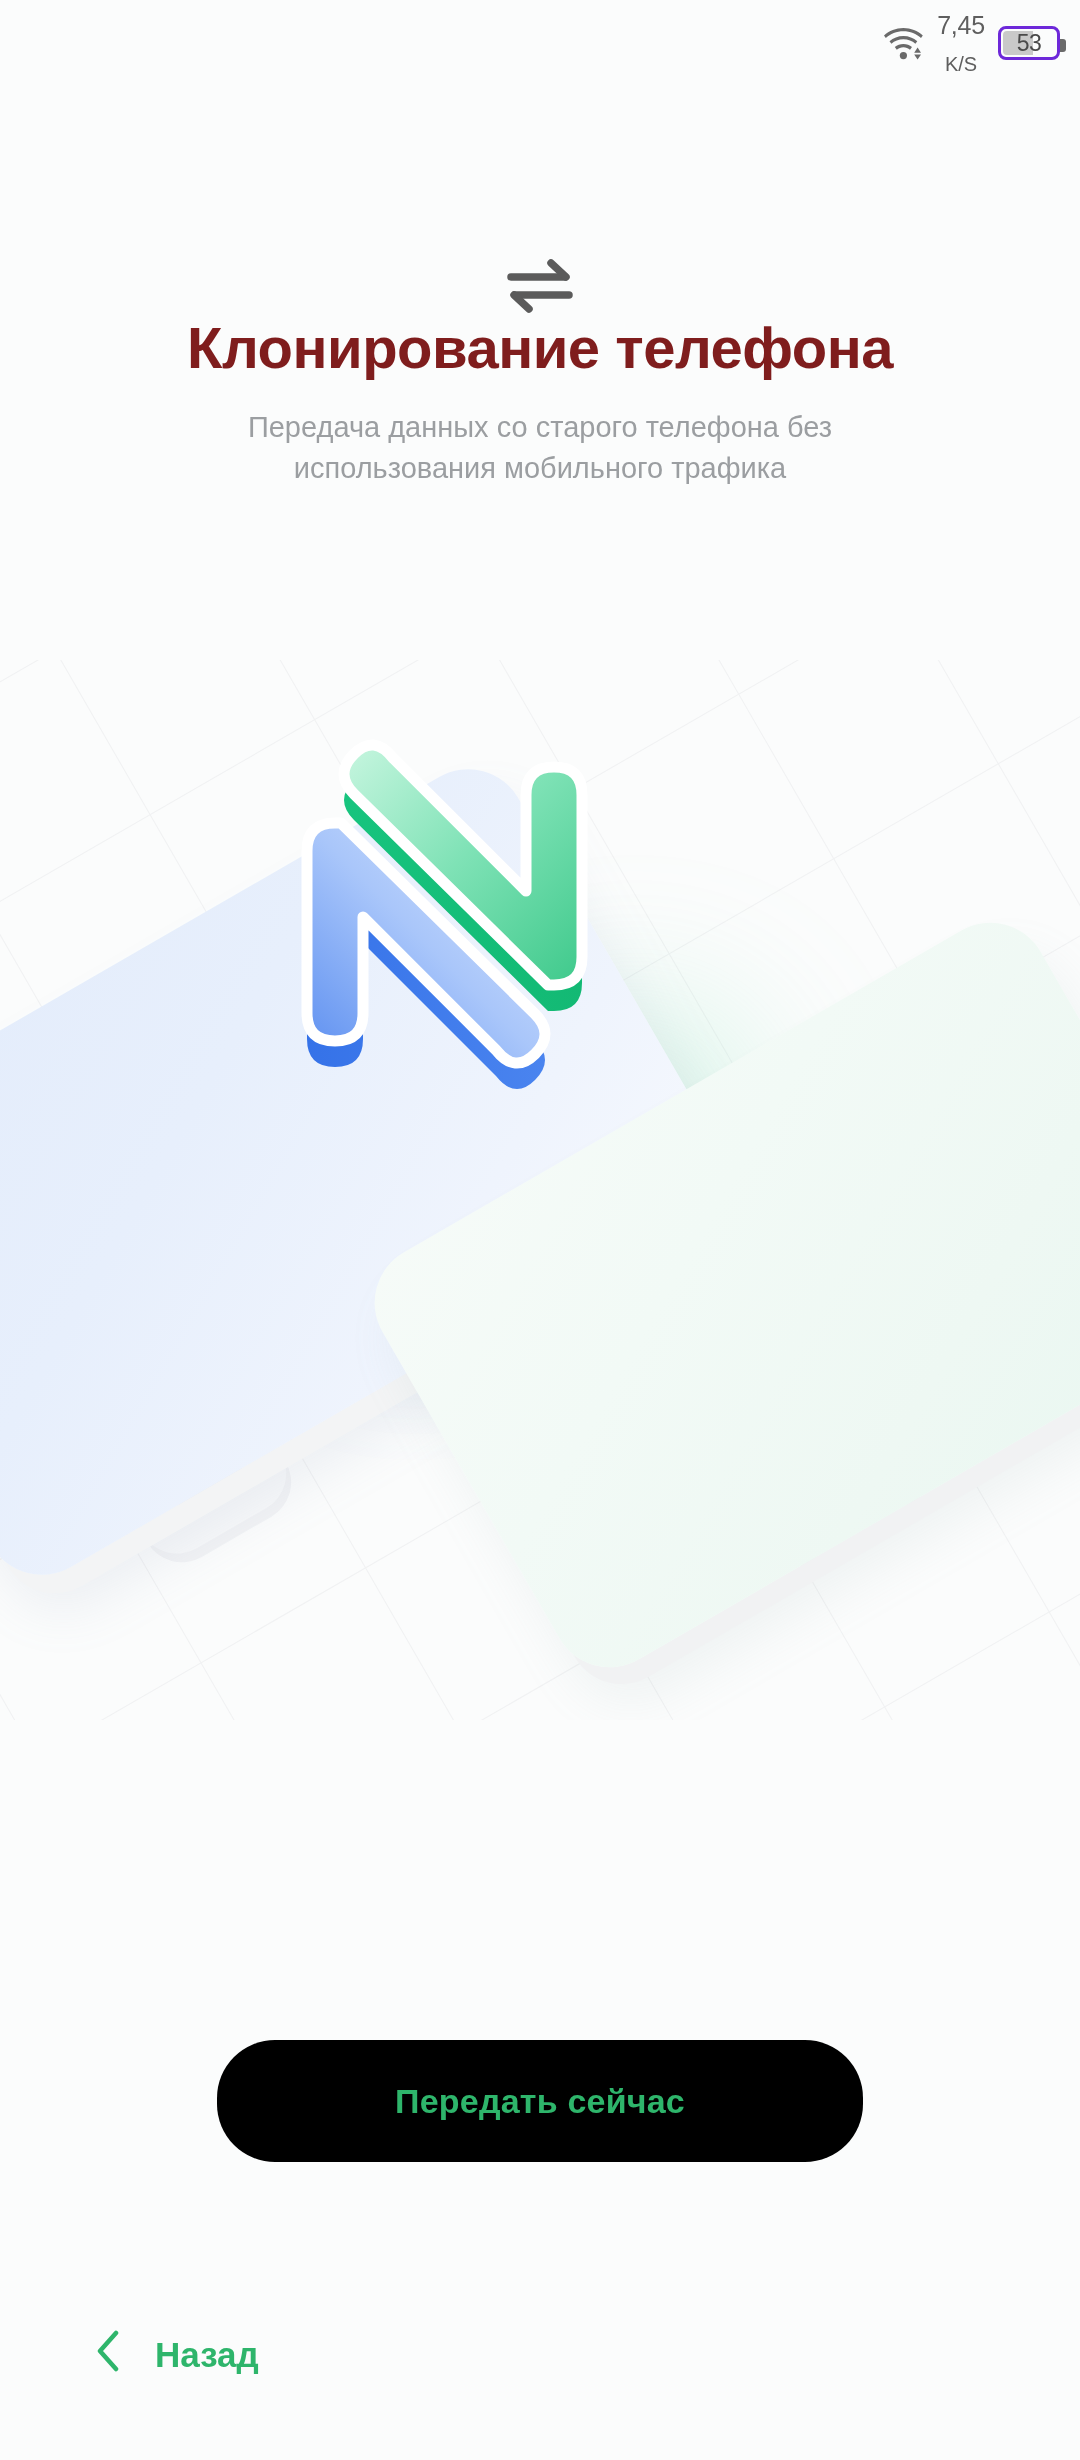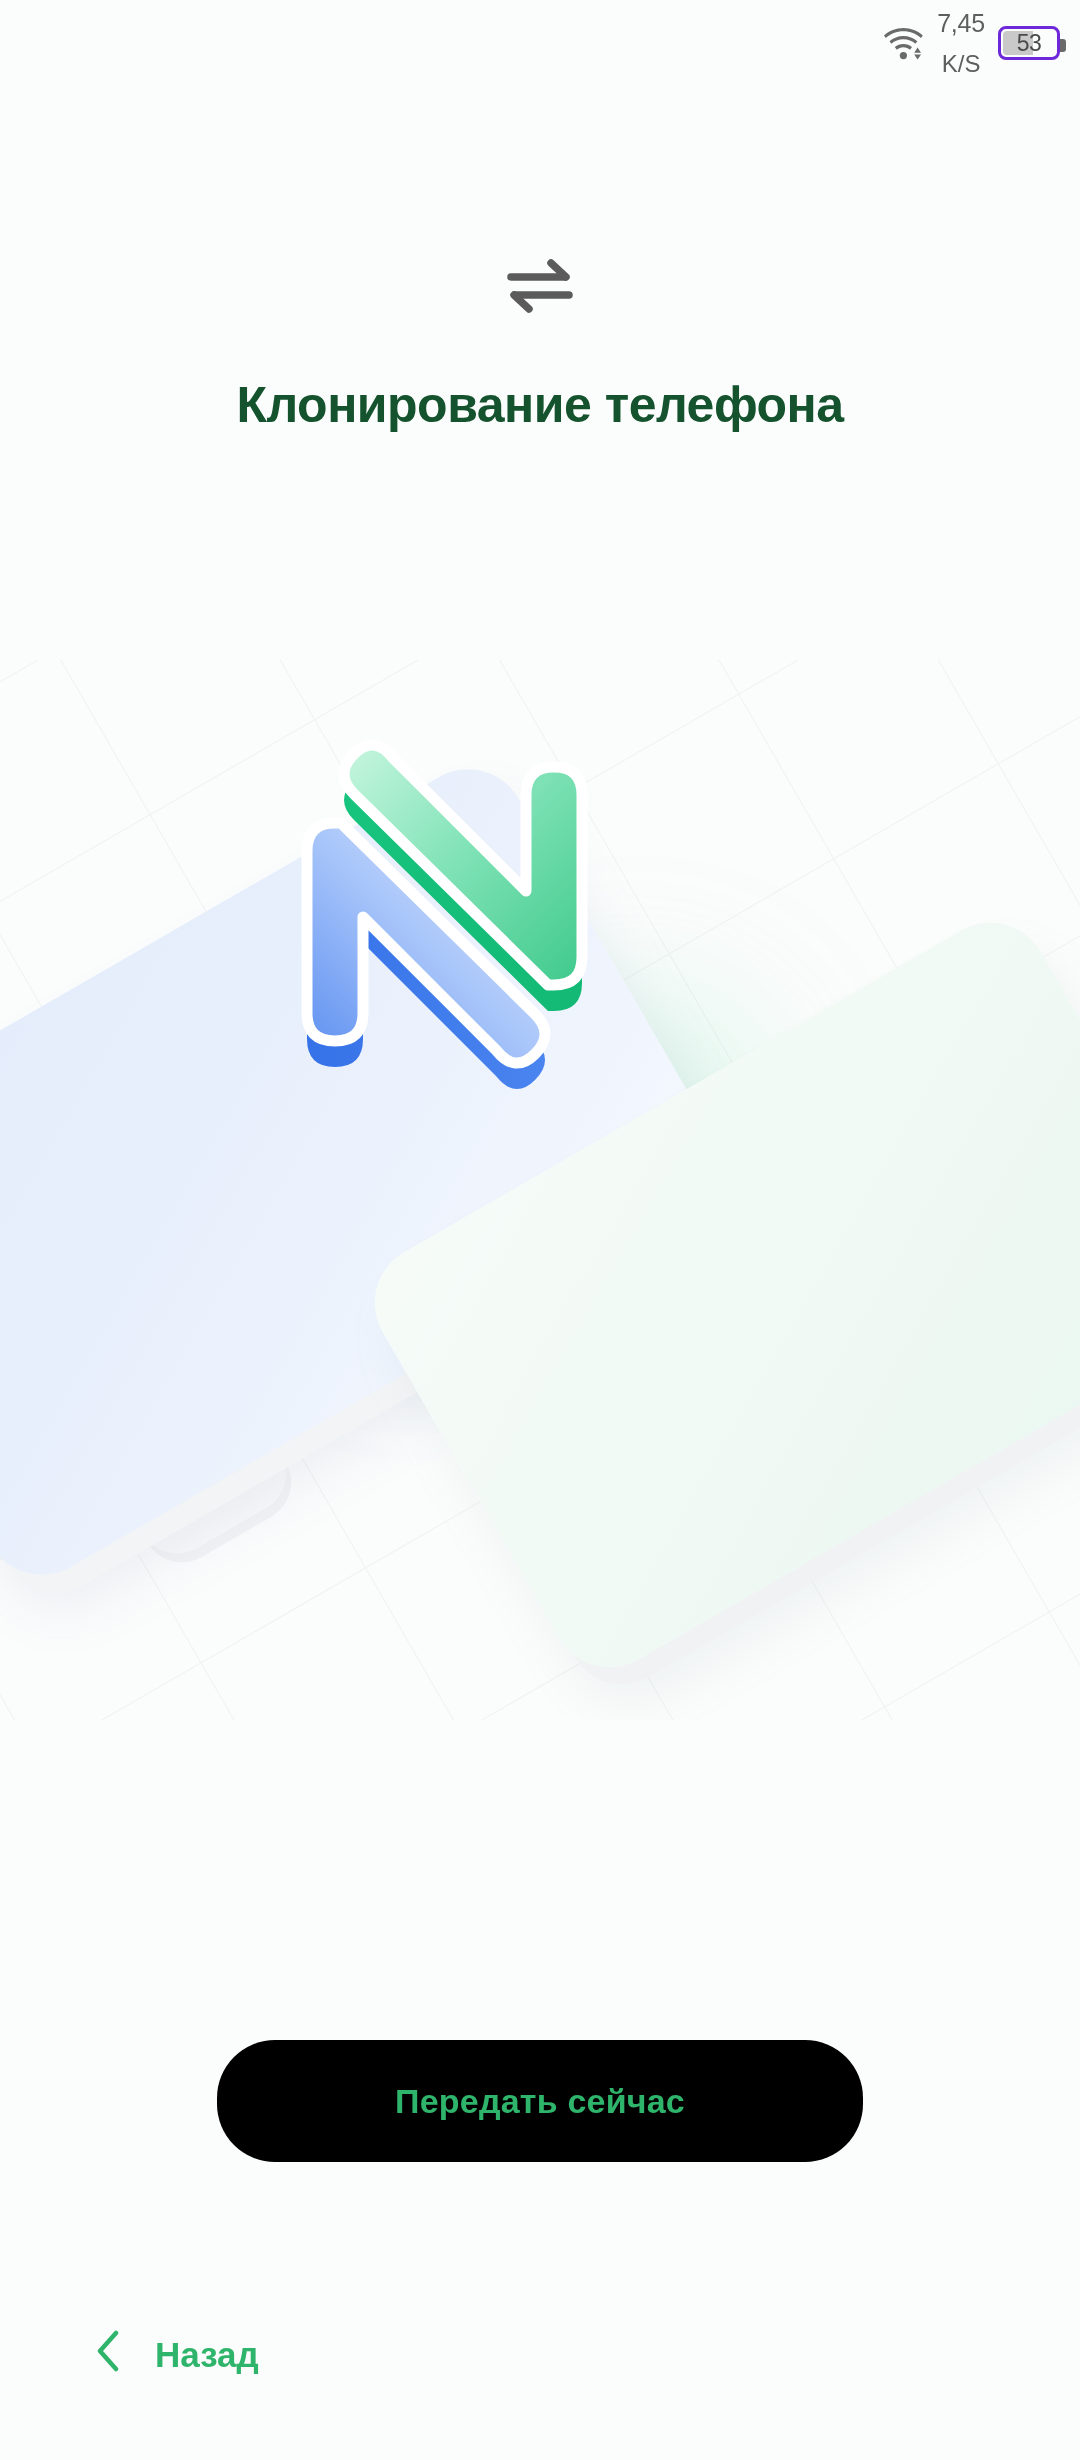--- a/index.html
+++ b/index.html
@@ -17,21 +17,21 @@
     position:absolute; top:0; left:0; width:1080px; height:86px;
     display:flex; align-items:center; justify-content:flex-end;
     padding-right:20px; gap:13px;
   }
   .wifi-icon{ width:40px; height:34px; position:relative; }
   .net-speed{
     display:flex; flex-direction:column; align-items:center;
     line-height:1.0; color:#5e5e5e;
   }
   .net-speed .rate{ font-size:25px; letter-spacing:-0.2px; }
-  .net-speed .unit{ font-size:24px; margin-top:16px; }
+  .net-speed .unit{ font-size:20px; margin-top:16px; }
   .battery{
     position:relative; width:62px; height:34px;
     border:3px solid #6d28d9; border-radius:8px;
     display:flex; align-items:center; justify-content:center;
   }
   .battery::after{
     content:""; position:absolute; right:-9px; top:10px;
     width:6px; height:13px; background:#6a6a6a;
     border-radius:0 3px 3px 0;
   }
@@ -40,21 +40,21 @@
     background:#c9c9c9; border-radius:4px 0 0 4px;
   }
   .battery-text{
     position:relative; font-size:23px; color:#4a4a4a; letter-spacing:-0.5px;
   }
 
   
   .header{ position:absolute; top:0; left:0; width:1080px; text-align:center; }
   .transfer-icon{ margin-top:258px; display:flex; justify-content:center; }
   .page-title{
-    margin-top:62px; font-size:50px; font-weight:bold; color:#14532d;
+    font-size:58px; font-weight:bold; color:#7f1d1d;
     letter-spacing:-0.5px;
   }
   .page-subtitle{
     margin-top:26px; font-size:29px; color:#9b9ea1; line-height:1.42;
     padding:0 150px;
   }
 
   
   .illustration{
     position:absolute; top:660px; left:0; width:1080px; height:1060px;
@@ -140,20 +140,21 @@
     <svg width="68" height="56" viewBox="0 0 68 56">
       <g stroke="#5b5b5b" stroke-width="7.5" fill="none" stroke-linecap="round" stroke-linejoin="round">
         <path d="M5 19h54"></path>
         <path d="M45 5l15 14"></path>
         <path d="M63 37H9"></path>
         <path d="M23 51L8 37"></path>
       </g>
     </svg>
   </div>
   <h1 class="page-title">Клонирование телефона</h1>
+  <p class="page-subtitle">Передача данных со старого телефона без использования мобильного трафика</p>
 </div>
 
 <div class="illustration">
 
   <svg class="iso-grid" viewBox="0 0 1560 1540">
     <g stroke="#e9eaec" stroke-width="1.1" fill="none">
       <g transform="rotate(-30 780 770)">
         <path d="M-400 60H1960M-400 250H1960M-400 440H1960M-400 630H1960M-400 820H1960M-400 1010H1960M-400 1200H1960M-400 1390H1960"></path>
         <path d="M60 -400V1960M250 -400V1960M440 -400V1960M630 -400V1960M820 -400V1960M1010 -400V1960M1200 -400V1960M1390 -400V1960"></path>
       </g>

